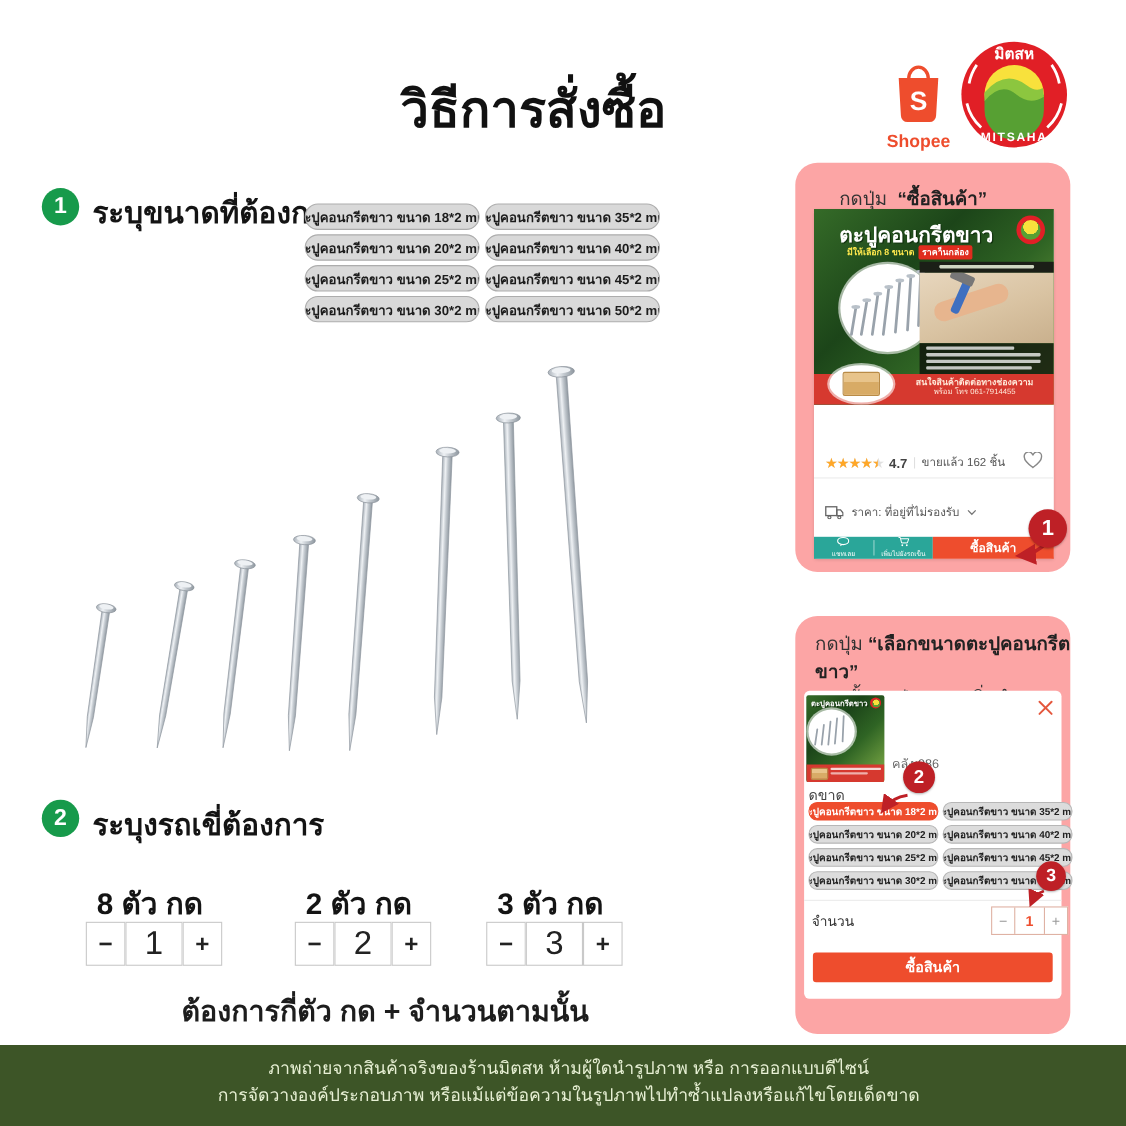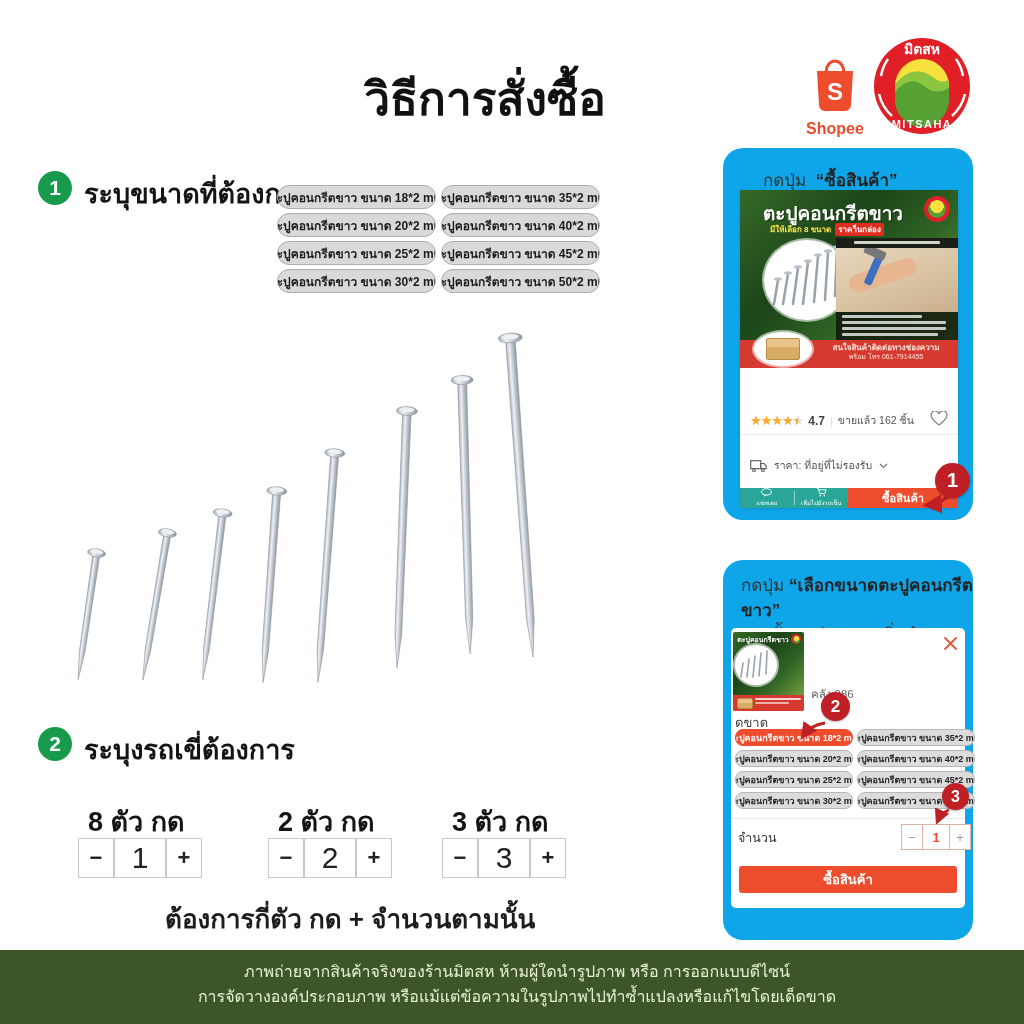--- a/index.html
+++ b/index.html
@@ -21,21 +21,21 @@
         white-space:nowrap;overflow:hidden;margin-bottom:4px;}
   .chip-col{display:flex;flex-direction:column;}
   
   .ex-label{font-size:27px;font-weight:600;color:#141414;white-space:nowrap;}
   .ex-box{display:flex;}
   .ex-cell{background:#fff;border:1px solid #c9c9c9;height:38px;display:flex;align-items:center;justify-content:center;}
   .ex-minus,.ex-plus{width:34px;font-size:22px;font-weight:800;color:#222;}
   .ex-value{width:50px;font-size:30px;font-weight:500;color:#222;}
   .note{font-size:26px;font-weight:600;color:#1d1d1d;white-space:nowrap;}
   
-  .panel{background:#0ea5e9;border-radius:20px;}
+  .panel{background:#fca5a5;border-radius:20px;}
   .panel-header{font-size:17px;color:#333;}
   .panel-header b{font-weight:800;color:#222;}
   
   .card{background:#fff;border-radius:3px;box-shadow:0 1px 3px rgba(0,0,0,.12);}
   .prod{background:linear-gradient(135deg,#356b28 0%,#1c4519 35%,#2f6424 60%,#86b24a 100%);overflow:hidden;}
   .prod-title{color:#fff;font-weight:800;text-shadow:1px 1px 0 #10300d;white-space:nowrap;}
   .prod-sub{color:#ffe84d;font-weight:600;white-space:nowrap;}
   .prod-badge{background:#e02c1e;color:#fff;font-weight:700;padding:0 3px;border-radius:2px;white-space:nowrap;}
   .mini-logo{border-radius:50%;background:#E11F26;display:flex;align-items:center;justify-content:center;}
   .mini-logo-in{border-radius:50%;background:radial-gradient(circle at 50% 35%,#f8e13c 0 45%,#57a033 46% 100%);}

